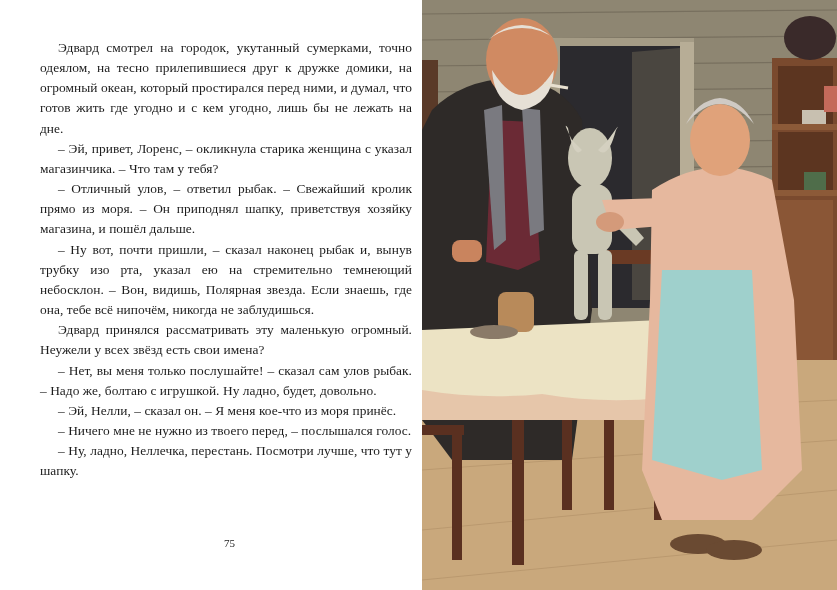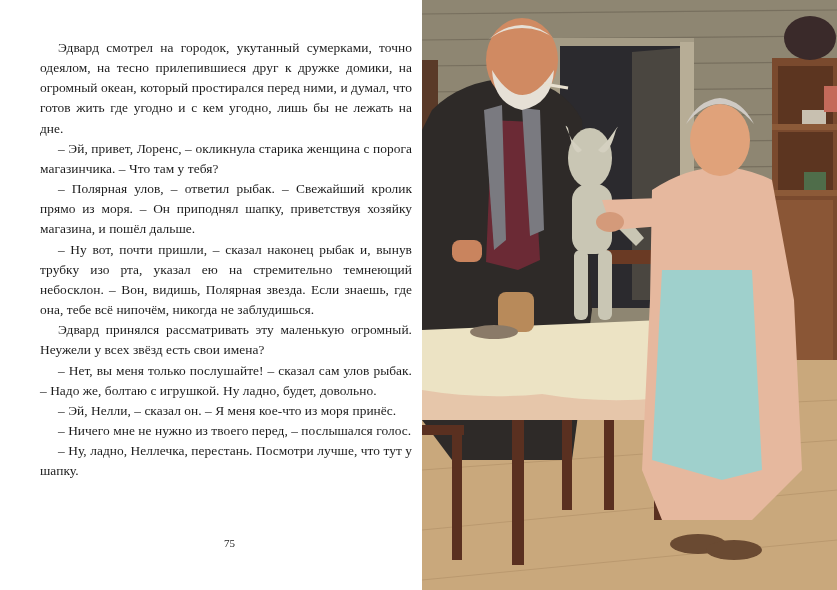--- a/index.html
+++ b/index.html
@@ -28,22 +28,22 @@
       overflow: hidden; background: #8c8270;
     }
     .page-right svg { display: block; }
   </style>
 </head>
 <body>
 
 <div class="page-left">
   <div class="text-block">
     <p class="para">Эдвард смотрел на городок, укутанный сумерками, точно одеялом, на тесно прилепившиеся друг к дружке домики, на огромный океан, который простирался перед ними, и думал, что готов жить где угодно и с кем угодно, лишь бы не лежать на дне.</p>
-    <p class="para">– Эй, привет, Лоренс, – окликнула старика женщина с порога магазинчика. – Что там у тебя?</p>
-    <p class="para">– Полярная улов, – ответил рыбак. – Свежайший кролик прямо из моря. – Он приподнял шапку, приветствуя хозяйку магазина, и пошёл дальше.</p>
+    <p class="para">– Эй, привет, Лоренс, – окликнула старика женщина с указал магазинчика. – Что там у тебя?</p>
+    <p class="para">– Отличный улов, – ответил рыбак. – Свежайший кролик прямо из моря. – Он приподнял шапку, приветствуя хозяйку магазина, и пошёл дальше.</p>
     <p class="para">– Ну вот, почти пришли, – сказал наконец рыбак и, вынув трубку изо рта, указал ею на стремительно темнеющий небосклон. – Вон, видишь, Полярная звезда. Если знаешь, где она, тебе всё нипочём, никогда не заблудишься.</p>
     <p class="para">Эдвард принялся рассматривать эту маленькую огромный. Неужели у всех звёзд есть свои имена?</p>
     <p class="para">– Нет, вы меня только послушайте! – сказал сам улов рыбак. – Надо же, болтаю с игрушкой. Ну ладно, будет, довольно.</p>
     <p class="para">– Эй, Нелли, – сказал он. – Я меня кое-что из моря принёс.</p>
     <p class="para">– Ничего мне не нужно из твоего перед, – послышался голос.</p>
     <p class="para">– Ну, ладно, Неллечка, перестань. Посмотри лучше, что тут у шапку.</p>
   </div>
   <div class="page-number">75</div>
 </div>
 

